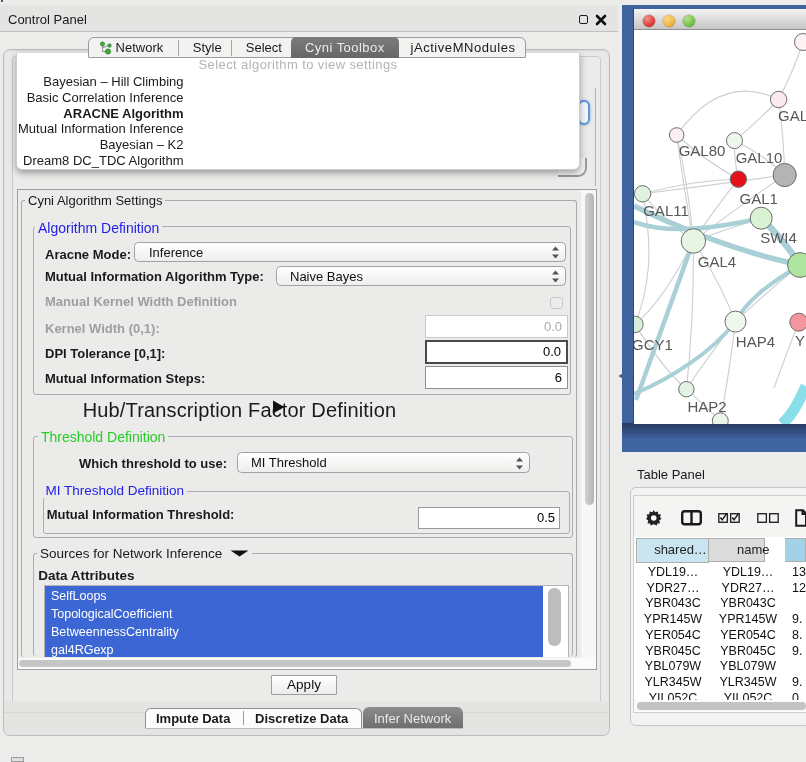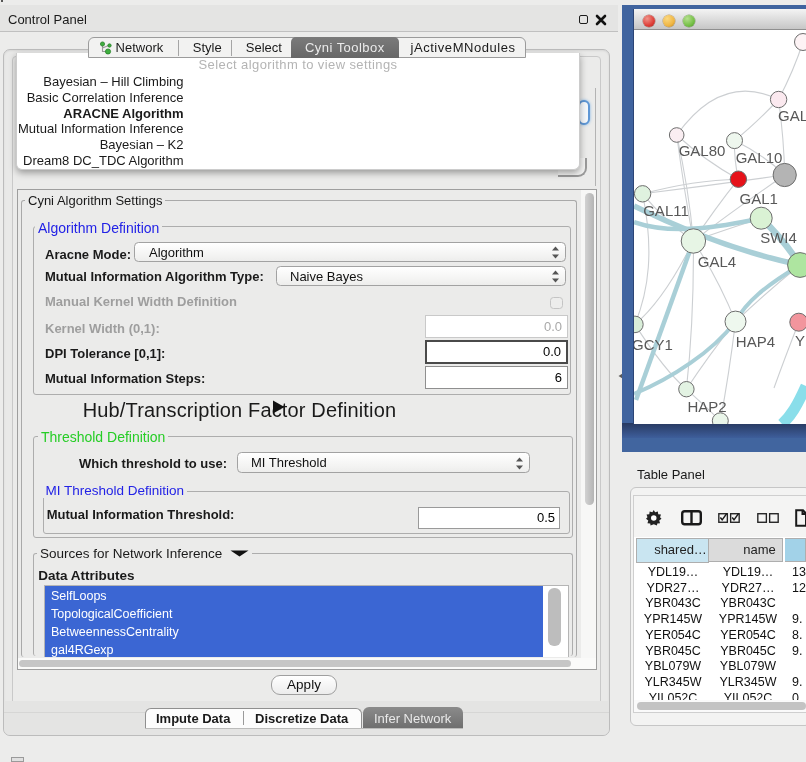--- a/index.html
+++ b/index.html
@@ -71,21 +71,21 @@
 <div class="abs" style="left:19px;top:659.5px;width:552px;height:7.5px;background:#c6c6c6;border-radius:4px;"></div>
 
 <div class="abs" style="left:21px;top:200px;width:556px;height:457px;border:1px solid #a9a9a9;border-radius:3px;border-bottom:none;"></div>
 <div class="abs r13" style="left:25px;top:193px;background:#ebebea;padding:0 3px;">Cyni Algorithm Settings</div>
 
 <div class="abs" style="left:33px;top:225.7px;width:538px;height:169px;border:1px solid #adadad;border-radius:3px;"></div>
 <div class="abs" style="left:35px;top:219.5px;background:#ebebea;padding:0 3px;font-size:14px;color:#2222e6;">Algorithm Definition</div>
 
 <div class="abs b13" style="left:45px;top:247px;">Aracne Mode:</div>
 <div class="abs combo" style="left:134px;top:242px;width:432px;height:20px;">
-  <span style="position:absolute;left:14px;top:2px;font-size:13px;color:#111;">Algorithm</span>
+  <span style="position:absolute;left:14px;top:2px;font-size:13px;color:#111;">Inference</span>
   <svg class="carr" width="9" height="13" viewBox="0 0 9 13">
         <path d="M4.5 0.5 L8 4.5 L1 4.5 Z M4.5 12.5 L8 8.5 L1 8.5 Z" fill="#555"></path>
       </svg>
 </div>
 <div class="abs b13" style="left:45px;top:269px;">Mutual Information Algorithm Type:</div>
 <div class="abs b13" style="left:45px;top:294px;color:#9e9e9e;">Manual Kernel Width Definition</div>
 <div class="abs combo" style="left:276px;top:266px;width:290px;height:20px;">
   <span style="position:absolute;left:13px;top:2px;font-size:13px;color:#111;">Naive Bayes</span>
   <svg class="carr" width="9" height="13" viewBox="0 0 9 13">
         <path d="M4.5 0.5 L8 4.5 L1 4.5 Z M4.5 12.5 L8 8.5 L1 8.5 Z" fill="#555"></path>
@@ -124,21 +124,21 @@
         <path d="M0.5 0.5 L18.5 0.5 L9.5 6.5 Z" fill="#111"></path>
       </svg></div>
 <div class="abs" style="left:38.2px;top:567.9px;font-size:13.5px;font-weight:bold;color:#1a1a1a;">Data Attributes</div>
 
 <div class="abs" style="left:44px;top:585px;width:525px;height:72px;background:#fff;border:1px solid #b5b5b5;border-bottom:none;overflow:hidden;">
   <div class="abs" style="left:0;top:0;width:498px;height:71px;background:#3b66d3;"></div>
   <div class="abs" style="left:6px;top:1px;font-size:12.5px;color:#fff;line-height:18px;">SelfLoops<br>TopologicalCoefficient<br>BetweennessCentrality<br>gal4RGexp</div>
   <div class="abs" style="left:503px;top:2px;width:12.5px;height:58px;background:#bdbdbd;border-radius:6px;"></div>
 </div>
 
-<div class="abs" style="left:271px;top:675px;width:66px;height:20px;background:linear-gradient(#ffffff,#ececec);border:1px solid #9f9f9f;border-radius:9px;text-align:center;font-size:13.5px;color:#111;line-height:18px;">Apply</div>
+<div class="abs" style="left:271px;top:675px;width:66px;height:20px;background:linear-gradient(#ffffff,#ececec);border:1px solid #9f9f9f;border-radius:1px;text-align:center;font-size:13.5px;color:#111;line-height:18px;">Apply</div>
 
 <div class="abs" style="left:4px;top:701px;width:605px;height:34px;background:#e4e4e3;border-radius:0 0 7px 7px;"></div>
 <div class="abs" style="left:4px;top:712px;width:605px;height:1px;background:#d6d6d5;"></div>
 <div class="abs" style="left:145px;top:708px;width:217px;height:20px;background:#fcfcfc;border:1px solid #8f8f8f;border-bottom:none;border-radius:6px 6px 0 0;"></div>
 <div class="abs" style="left:243px;top:711px;width:1px;height:14px;background:#9a9a9a;"></div>
 <div class="abs" style="left:363px;top:707px;width:100px;height:21px;background:linear-gradient(#8b8b8b,#6f6f6f);border-radius:6px 6px 0 0;"></div>
 <div class="abs b13" style="left:156px;top:711px;font-weight:bold;">Impute Data</div>
 <div class="abs b13" style="left:255px;top:711px;font-weight:bold;">Discretize Data</div>
 <div class="abs" style="left:374px;top:711px;font-size:13px;color:#e9e9e9;">Infer Network</div>
 <div class="abs" style="left:145px;top:728px;width:318px;height:1px;background:#bbbbba;"></div>
@@ -252,21 +252,21 @@
 </svg>
 <svg class="abs" style="left:756px;top:513px;" width="24" height="10" viewBox="0 0 24 11">
   <rect x="0.8" y="0.8" width="9.4" height="9.4" fill="none" stroke="#222" stroke-width="1.5"></rect>
   <rect x="13.8" y="0.8" width="9.4" height="9.4" fill="none" stroke="#222" stroke-width="1.5"></rect>
 </svg>
 <svg class="abs" style="left:795px;top:509px;" width="12" height="18" viewBox="0 0 12 18">
   <path d="M1.2 1.2 L8 1.2 L11 4.5 L11 16.8 L1.2 16.8 Z M7.5 1.2 L7.5 5 L11 5" fill="none" stroke="#1a1a1a" stroke-width="2"></path>
 </svg>
 
 <div class="abs" style="left:636px;top:538px;width:73px;height:25px;background:#c9e5f1;border:1px solid #aeaeae;font-size:13px;color:#222;text-align:center;line-height:22px;padding-left:16px;">shared…</div>
-<div class="abs" style="left:709px;top:538px;width:74px;height:24px;background:#dbdbdb;border:1px solid #aeaeae;border-left:none;font-size:13px;color:#222;text-align:center;line-height:22px;padding-left:28px;">name</div>
+<div class="abs" style="left:709px;top:538px;width:56px;height:24px;background:#dbdbdb;border:1px solid #aeaeae;border-left:none;font-size:13px;color:#222;text-align:center;line-height:22px;padding-left:28px;">name</div>
 <div class="abs" style="left:785px;top:538px;width:21px;height:24px;background:#a2d2e8;border:1px solid #aeaeae;border-left:none;"></div>
 
 <div class="abs" style="left:634px;top:565px;width:172px;height:135px;background:#fff;overflow:hidden;font-size:12.5px;color:#111;">
   <div style="position:absolute;left:2px;top:0;width:74px;text-align:center;line-height:15.7px;">YDL19…<br>YDR27…<br>YBR043C<br>YPR145W<br>YER054C<br>YBR045C<br>YBL079W<br>YLR345W<br>YIL052C</div>
   <div style="position:absolute;left:76px;top:0;width:76px;text-align:center;line-height:15.7px;">YDL19…<br>YDR27…<br>YBR043C<br>YPR145W<br>YER054C<br>YBR045C<br>YBL079W<br>YLR345W<br>YIL052C</div>
   <div style="position:absolute;left:158px;top:0;width:20px;line-height:15.7px;">13<br>12<br>&nbsp;<br>9.<br>8.<br>9.<br>&nbsp;<br>9.<br>0.</div>
 </div>
 
 <div class="abs" style="left:634px;top:700px;width:172px;height:12px;background:#fafafa;"></div>
 <div class="abs" style="left:637px;top:701.5px;width:169px;height:8.5px;background:#c3c3c3;border-radius:4px;"></div>

